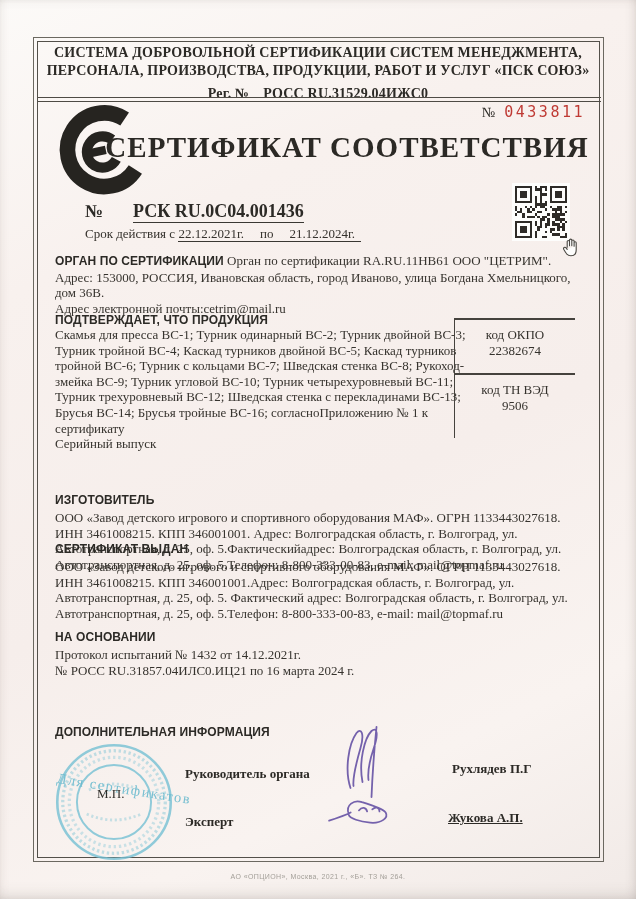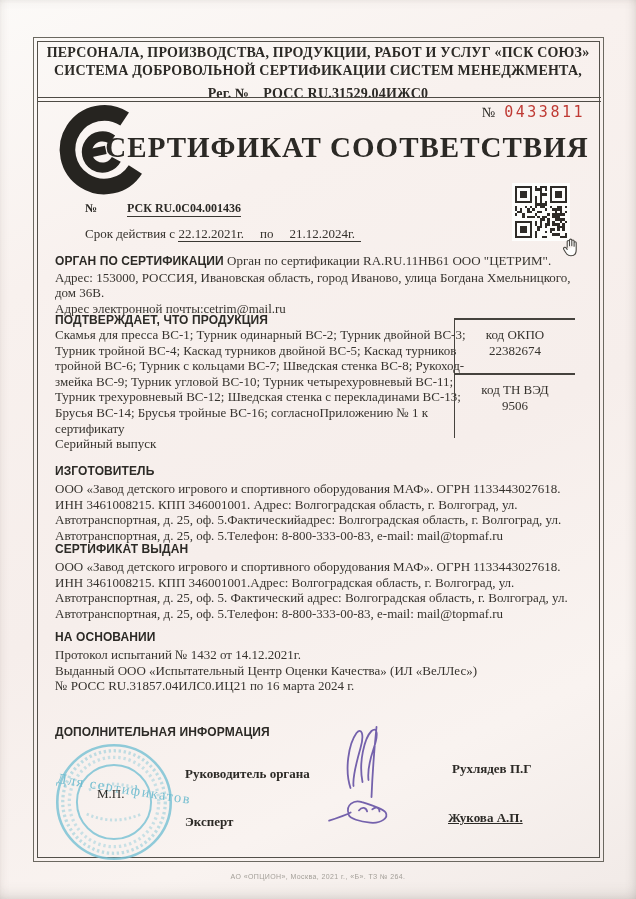--- a/index.html
+++ b/index.html
@@ -30,21 +30,21 @@
     border-top:1.3px solid #4e4b45;border-bottom:1.3px solid #4e4b45;}
   .blank-no{left:370px;top:103px;width:215px;text-align:right;font-size:14px;color:#2c2a26;}
   .blank-no .num{font-family:"DejaVu Sans Mono",monospace;color:#bf3a34;font-size:15px;
     letter-spacing:2.5px;margin-left:9px;}
   
   .logo{left:42px;top:104px;width:122px;height:92px;}
   
   .page-title{left:104px;top:131px;width:486px;text-align:center;white-space:nowrap;
     font-weight:bold;font-size:29px;letter-spacing:1px;color:#2b2925;}
   
-  .cert-no{left:85px;top:201px;font-size:12px;font-weight:bold;color:#2c2a26;text-align:center;}
+  .cert-no{left:85px;top:201px;font-size:18px;font-weight:bold;color:#2c2a26;text-align:center;}
   .cert-no .val{margin-left:30px;border-bottom:1.2px solid #3a3833;padding-bottom:1px;}
   .validity{left:85px;top:226px;font-size:13px;}
   .u{border-bottom:1px solid #3a3833;padding-bottom:0;}
   .validity .gap1{padding:0 16px;}
   .validity .tail{padding-right:6px;}
   
   .qr{left:512px;top:183px;width:58px;height:58px;background:#fdfdfc;}
   .hand{left:560px;top:236px;width:24px;height:24px;}
   
   .sh{font-family:"Liberation Sans",sans-serif;font-weight:bold;font-size:12px;
@@ -52,21 +52,21 @@
   .st{font-size:13px;line-height:15.6px;color:#36332e;}
   .sec-organ{left:55px;top:253px;width:524px;}
   .sec-product{left:55px;top:313px;width:416px;}
   .sec-product .sh{display:block;margin-bottom:0;}
   .codes{left:454px;top:318px;width:120px;border-top:2px solid #45423d;border-left:1.4px solid #45423d;}
   .codes .cell{padding:7px 4px 14px;text-align:center;font-size:13px;line-height:16px;}
   .codes .cell + .cell{border-top:2px solid #45423d;padding-bottom:24px;}
   .sec-standards{left:55px;top:424px;width:522px;}
   .sec-standards .sh{display:block;margin-bottom:2px;}
   .sec-manufacturer{left:55px;top:464px;width:527px;}
-  .sec-manufacturer .sh{display:block;margin-bottom:3px;}
+  .sec-manufacturer .sh{display:block;margin-bottom:3px;margin-top:29px;}
   .sec-issued{left:55px;top:542px;width:527px;}
   .sec-issued .sh{display:block;margin-bottom:3px;}
   .sec-basis{left:55px;top:630px;width:527px;}
   .sec-basis .sh{display:block;margin-bottom:3px;}
   .sec-additional{left:55px;top:722px;width:320px;}
   
   .stamp{left:54px;top:739px;width:120px;height:126px;opacity:.8;}
   .stamp-text{left:56px;top:781px;width:142px;transform:rotate(9deg);
     color:#64b8cd;font-size:14.5px;letter-spacing:1.5px;opacity:.85;}
   .mp{left:97px;top:786px;font-size:13px;color:#2e2c28;}
@@ -83,22 +83,22 @@
 </head>
 <body>
 
 <div class="paper">
 
   <div class="abs frame-outer">
     <div class="frame-inner"></div>
   </div>
 
   <div class="abs header-block">
+    <div>СИСТЕМА ДОБРОВОЛЬНОЙ СЕРТИФИКАЦИИ СИСТЕМ МЕНЕДЖМЕНТА,</div>
     <div>ПЕРСОНАЛА, ПРОИЗВОДСТВА, ПРОДУКЦИИ, РАБОТ И УСЛУГ «ПСК СОЮЗ»</div>
-    <div>СИСТЕМА ДОБРОВОЛЬНОЙ СЕРТИФИКАЦИИ СИСТЕМ МЕНЕДЖМЕНТА,</div>
     <div class="reg-line">
       <span class="lbl">Рег. №</span><span>РОСС  RU.31529.04ИЖС0</span>
     </div>
   </div>
 
   <div class="abs sep-line"></div>
 
   <div class="abs blank-no">
     <span>№</span><span class="num">0433811</span>
   </div>
@@ -378,21 +378,20 @@
   </div>
 
   <div class="abs sec-issued">
     <span class="sh">СЕРТИФИКАТ ВЫДАН</span>
     <div class="st">ООО «Завод детского игрового и спортивного оборудования МАФ». ОГРН 1133443027618. ИНН 3461008215. КПП 346001001.Адрес: Волгоградская область, г. Волгоград, ул. Автотранспортная, д. 25, оф. 5. Фактический адрес: Волгоградская область, г. Волгоград, ул. Автотранспортная, д. 25, оф. 5.Телефон: 8-800-333-00-83, e-mail: mail@topmaf.ru</div>
   </div>
 
   <div class="abs sec-basis">
     <span class="sh">НА ОСНОВАНИИ</span>
     <div class="st">Протокол испытаний № 1432 от 14.12.2021г.</div>
-    <div class="st">Выданный ООО «Испытательный Центр Оценки Качества» (ИЛ «ВеЛЛес»)</div>
     <div class="st">№ РОСС RU.31857.04ИЛС0.ИЦ21 по 16 марта 2024 г.</div>
   </div>
 
   <div class="abs sec-additional">
     <span class="sh">ДОПОЛНИТЕЛЬНАЯ ИНФОРМАЦИЯ</span>
   </div>
 
   <div class="abs stamp">
     <svg viewBox="0 0 110 110" width="120" height="126">
       <circle cx="55" cy="55" r="52" fill="none" stroke="#76c1d4" stroke-width="2.4"></circle>

